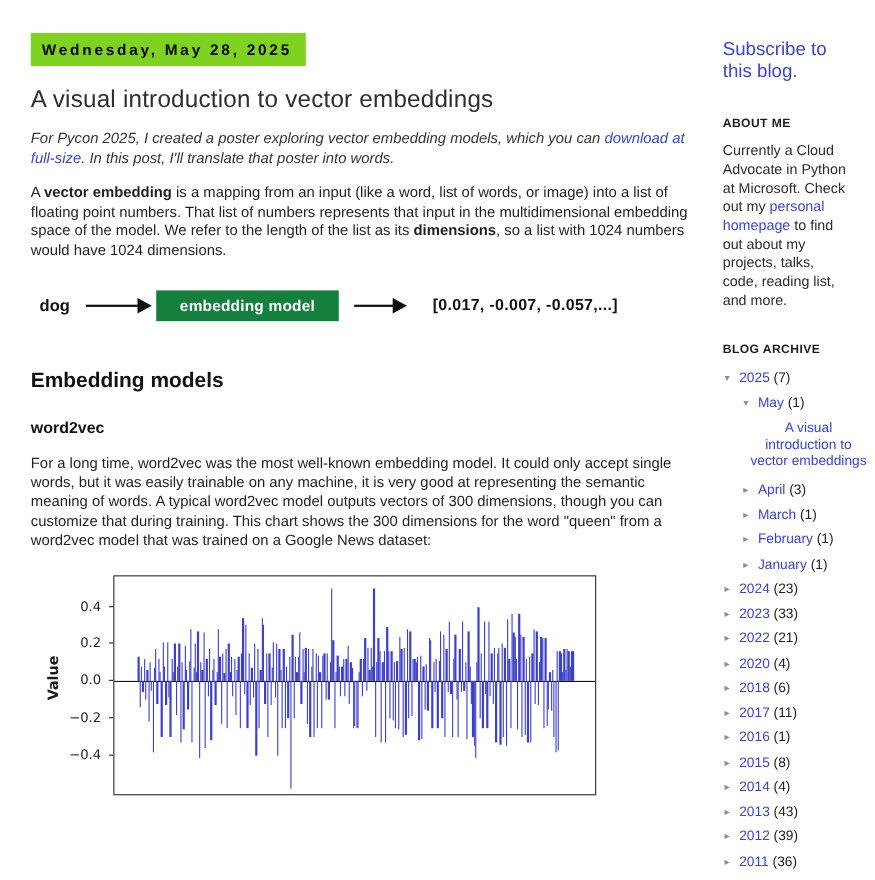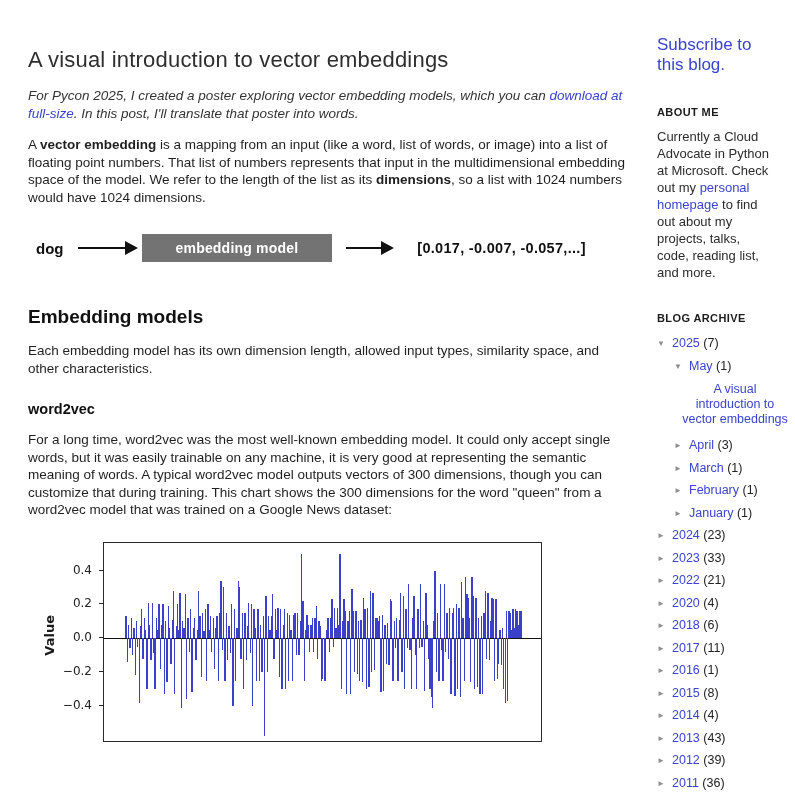--- a/index.html
+++ b/index.html
@@ -33,22 +33,22 @@
   .diagram { display:flex; align-items:center; margin:28px 0 44px 8px; }
   .dg-input { font-weight:bold; font-size:15px; color:#111; }
   .dg-arrow { position:relative; height:2px; background:#111; margin:0 16px 0 14px; }
   .dg-arrow.a1 { width:48px; }
   .dg-arrow.a2 { width:36px; }
   .dg-arrow::after {
     content:""; position:absolute; right:-12px; top:-6px;
     border-left:13px solid #111; border-top:7px solid transparent; border-bottom:7px solid transparent;
   }
   .dg-box {
-    background:#737373; color:#fff; font-weight:bold; font-size:14px;
-    padding:6px 34px; letter-spacing:0.2px;
+    background:#15803d; color:#fff; font-weight:bold; font-size:14px;
+    padding:6px 22px; letter-spacing:0.2px;
   }
   .dg-output { font-weight:bold; font-size:14.5px; color:#111; letter-spacing:0.3px;margin-left:19px; }
 
   
   figure.chart { position:relative; width:545px; height:235px; margin:8px 0 0 2px; padding:0;
                  font-family:"DejaVu Sans", sans-serif; }
   .plot { position:absolute; left:73px; top:15px; width:439px; height:200px;
           border:1px solid #2a2a2a; background:#fff; }
   .bar { position:absolute; width:1.3px; }
   .zero-line { position:absolute; left:0; width:100%; height:1px; background:#111; }
@@ -78,39 +78,39 @@
     display:block; width:108px; margin:2px 0 12px 24px;
     text-align:center; font-size:12.5px; line-height:15px; color:#3a43cd;
   }
 </style>
 </head>
 <body>
 
 <div class="page">
 
   <main class="main-col">
+    <div class="date-bar">Wednesday, May 28, 2025</div>
 
     <h1 class="post-title">A visual introduction to vector embeddings</h1>
 
     <p class="body-text intro"><span>For Pycon 2025, I created a poster exploring vector embedding models, which you can </span><a>download at full-size</a><span>. In this post, I'll translate that poster into words.</span></p>
 
 
     <p class="body-text"><span>A </span><strong>vector embedding</strong><span> is a mapping from an input (like a word, list of words, or image) into a list of floating point numbers. That list of numbers represents that input in the multidimensional embedding space of the model. We refer to the length of the list as its </span><strong>dimensions</strong><span>, so a list with 1024 numbers would have 1024 dimensions.</span></p>
 
     <div class="diagram">
       <span class="dg-input">dog</span>
       <span class="dg-arrow a1"></span>
       <span class="dg-box">embedding model</span>
       <span class="dg-arrow a2"></span>
       <span class="dg-output">[0.017, -0.007, -0.057,...]</span>
     </div>
 
     <h2 class="sec">Embedding models</h2>
 
-    <p class="body-text">Each embedding model has its own dimension length, allowed input types, similarity space, and other characteristics.</p>
 
     <h3 class="subsec">word2vec</h3>
 
     <p class="body-text">For a long time, word2vec was the most well-known embedding model. It could only accept single words, but it was easily trainable on any machine, it is very good at representing the semantic meaning of words. A typical word2vec model outputs vectors of 300 dimensions, though you can customize that during training. This chart shows the 300 dimensions for the word "queen" from a word2vec model that was trained on a Google News dataset:</p>
 
     <figure class="chart">
       <div class="ylabel">Value</div>
       <div class="plot" id="plot">
           <div class="zero-line" style="top: 95.72px;"></div>
           <div class="bar" style="left: 21.3px; top: 73.711px; height: 22.009px; background: rgb(60, 63, 200);"></div>

